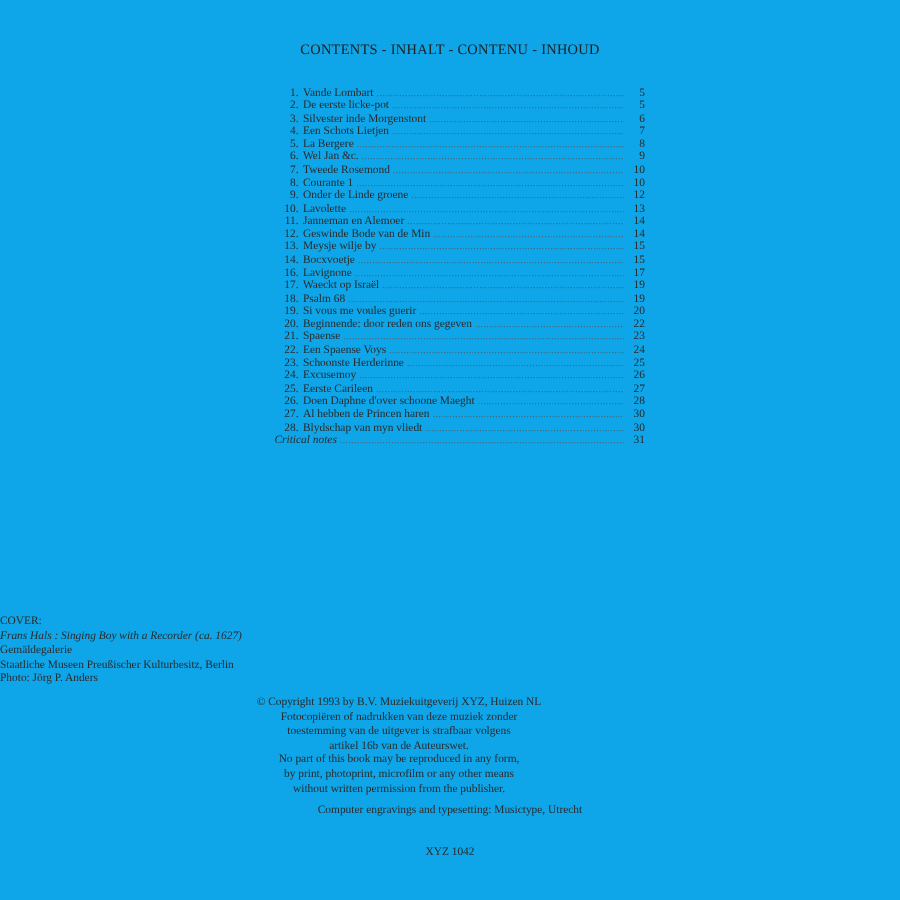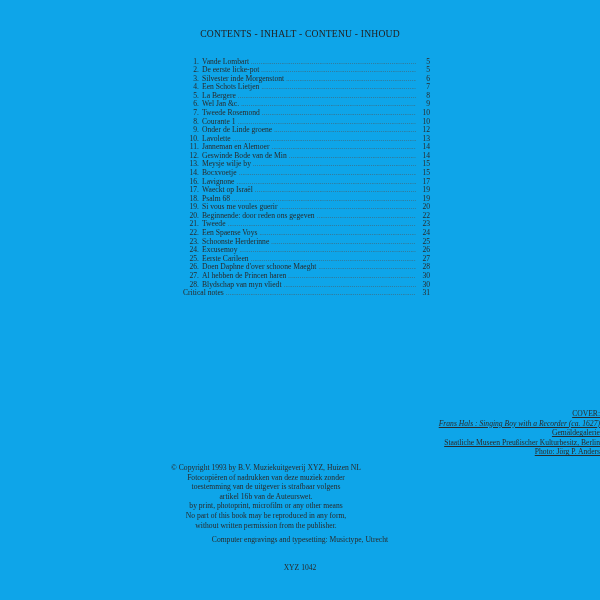--- a/index.html
+++ b/index.html
@@ -52,20 +52,21 @@
       width: 14px;
       text-align: right;
       padding-right: 3px;
       flex: none;
     }
     .toc-title {
       flex: none;
       padding-right: 2px;
     }
     .toc-title.italic {
+      font-style: italic;
     }
     .toc-dots {
       flex: 1 1 auto;
       overflow: hidden;
       color: #555;
       letter-spacing: 0.4px;
       font-size: 6px;
     }
     .toc-dots::after {
       content: "..............................................................................................................................................................";
@@ -73,25 +74,24 @@
     .toc-page {
       flex: none;
       width: 14px;
       text-align: right;
     }
     .cover {
       position: absolute;
       top: 409px;
       left: 0;
       width: 600px;
-      text-align: right;
+      text-align: left;
       font-size: 7.6px;
       line-height: 9.6px;
       color: #2a2a2a;
-      text-decoration: underline;
     }
     .cover .italic { font-style: italic; }
     .copyright {
       position: absolute;
       top: 463px;
       left: 0;
       width: 532px;
       text-align: center;
       font-size: 7.6px;
       line-height: 9.6px;
@@ -232,21 +232,21 @@
         <span class="toc-page">20</span>
       </li>
     <li class="toc-row">
         <span class="toc-num">20.</span>
         <span class="toc-title">Beginnende: door reden ons gegeven</span>
         <span class="toc-dots"></span>
         <span class="toc-page">22</span>
       </li>
     <li class="toc-row">
         <span class="toc-num">21.</span>
-        <span class="toc-title">Tweede</span>
+        <span class="toc-title">Spaense</span>
         <span class="toc-dots"></span>
         <span class="toc-page">23</span>
       </li>
     <li class="toc-row">
         <span class="toc-num">22.</span>
         <span class="toc-title">Een Spaense Voys</span>
         <span class="toc-dots"></span>
         <span class="toc-page">24</span>
       </li>
     <li class="toc-row">
@@ -298,22 +298,22 @@
     <span class="line">Gemäldegalerie</span>
     <span class="line">Staatliche Museen Preußischer Kulturbesitz, Berlin</span>
     <span class="line">Photo: Jörg P. Anders</span>
   </div>
 
   <div class="copyright">
     <span class="line">© Copyright 1993 by B.V. Muziekuitgeverij XYZ, Huizen NL</span>
     <span class="line">Fotocopiëren of nadrukken van deze muziek zonder</span>
     <span class="line">toestemming van de uitgever is strafbaar volgens</span>
     <span class="line">artikel 16b van de Auteurswet.</span>
+    <span class="line">No part of this book may be reproduced in any form,</span>
     <span class="line">by print, photoprint, microfilm or any other means</span>
-    <span class="line">No part of this book may be reproduced in any form,</span>
     <span class="line">without written permission from the publisher.</span>
   </div>
 
   <div class="credits">
     <span class="line">Computer engravings and typesetting: Musictype, Utrecht</span>
   </div>
 
   <div class="catalog">XYZ 1042</div>
 
 </div>

